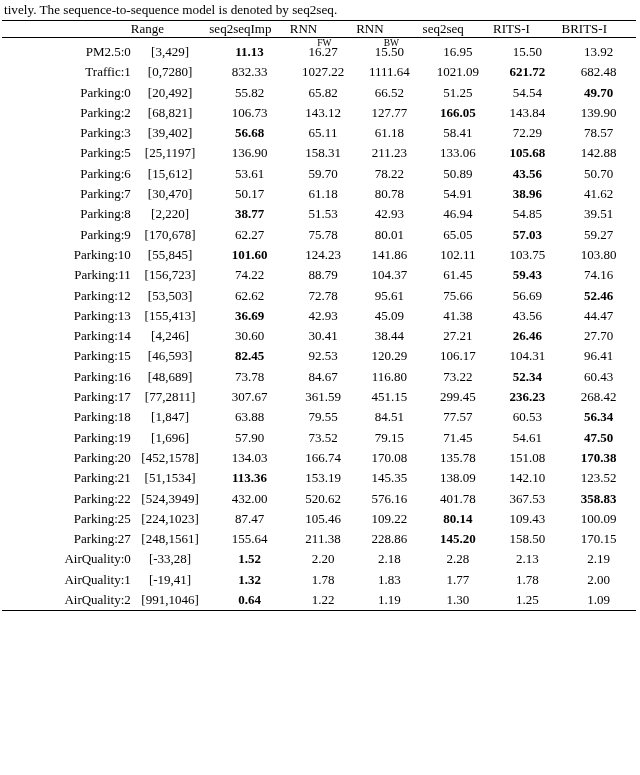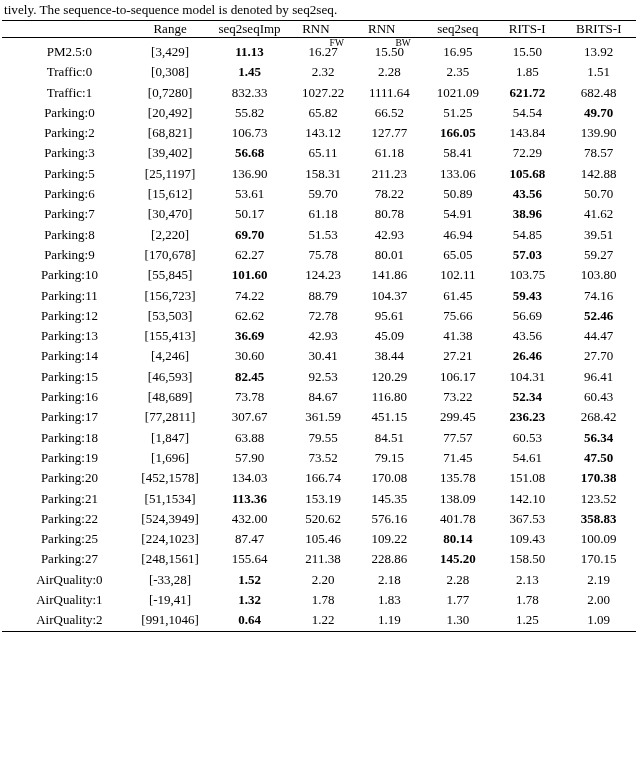--- a/index.html
+++ b/index.html
@@ -46,34 +46,34 @@
   .hline-thick {
     border-top: 1.3px solid #000;
   }
   .hline-thin {
     border-top: 0.9px solid #000;
   }
   thead th {
     font-weight: normal;
     font-size: 13px;
     padding: 3px 0 4px 0;
-    text-align: center;
+    text-align: left;
   }
   thead th.left {
     text-align: left;
     padding-left: 6px;
   }
   tbody td {
     height: 20.3px;
     line-height: 20.3px;
     text-align: center;
     font-size: 13px;
   }
   tbody td.label {
-    text-align: center;
+    text-align: right;
     padding-left: 6px;
     margin-left: 32px;
   }
   td.bold, th.bold { font-weight: bold; }
   .sub {
     font-size: 9.5px;
     vertical-align: baseline;
     position: relative;
     top: 13px;
   }
@@ -123,30 +123,20 @@
           <td class="label">PM2.5:0</td>
           <td>[3,429]</td>
           <td class="bold">11.13</td>
           <td>16.27</td>
           <td>15.50</td>
           <td>16.95</td>
           <td>15.50</td>
           <td>13.92</td>
         </tr>
         <tr>
-          <td class="label">Traffic:0</td>
-          <td>[0,308]</td>
-          <td class="bold">1.45</td>
-          <td>2.32</td>
-          <td>2.28</td>
-          <td>2.35</td>
-          <td>1.85</td>
-          <td>1.51</td>
-        </tr>
-        <tr>
           <td class="label">Traffic:1</td>
           <td>[0,7280]</td>
           <td>832.33</td>
           <td>1027.22</td>
           <td>1111.64</td>
           <td>1021.09</td>
           <td class="bold">621.72</td>
           <td>682.48</td>
         </tr>
         <tr>
@@ -205,21 +195,21 @@
           <td>50.17</td>
           <td>61.18</td>
           <td>80.78</td>
           <td>54.91</td>
           <td class="bold">38.96</td>
           <td>41.62</td>
         </tr>
         <tr>
           <td class="label">Parking:8</td>
           <td>[2,220]</td>
-          <td class="bold">69.70</td>
+          <td class="bold">38.77</td>
           <td>51.53</td>
           <td>42.93</td>
           <td>46.94</td>
           <td>54.85</td>
           <td>39.51</td>
         </tr>
         <tr>
           <td class="label">Parking:9</td>
           <td>[170,678]</td>
           <td>62.27</td>

